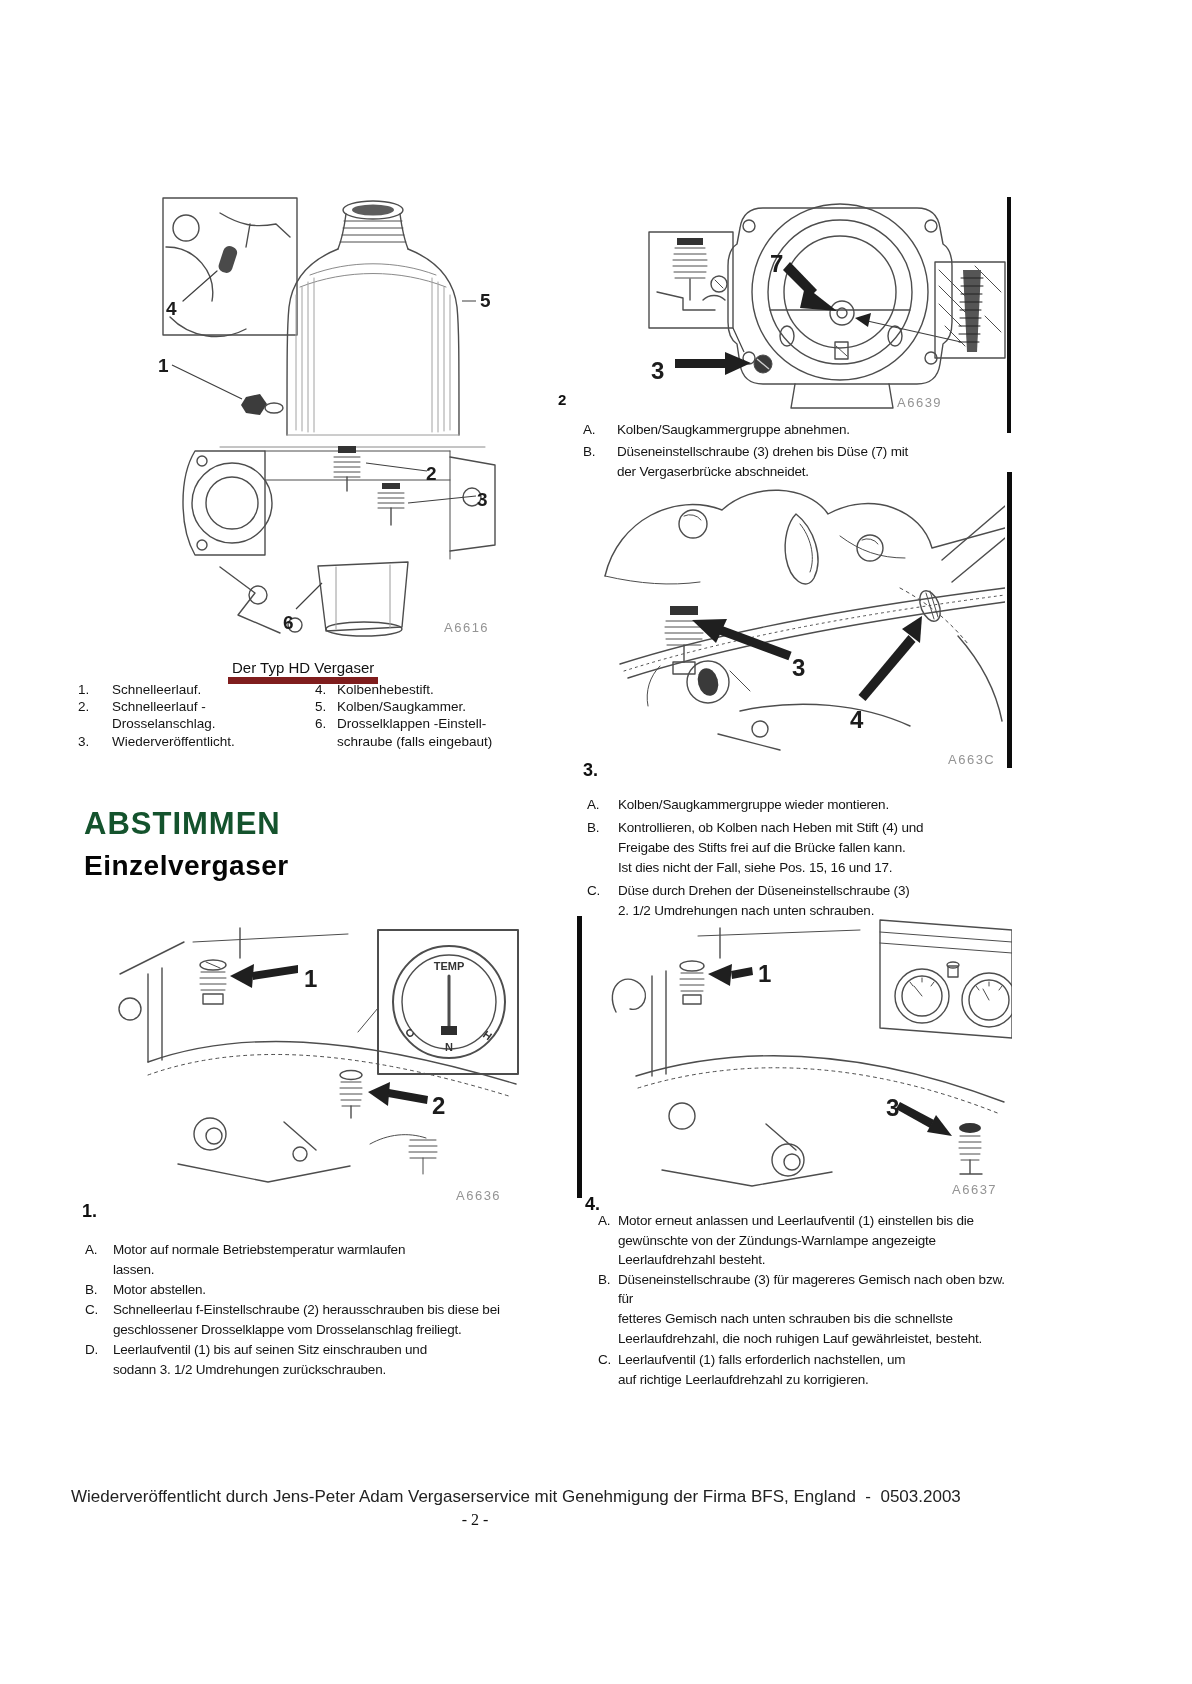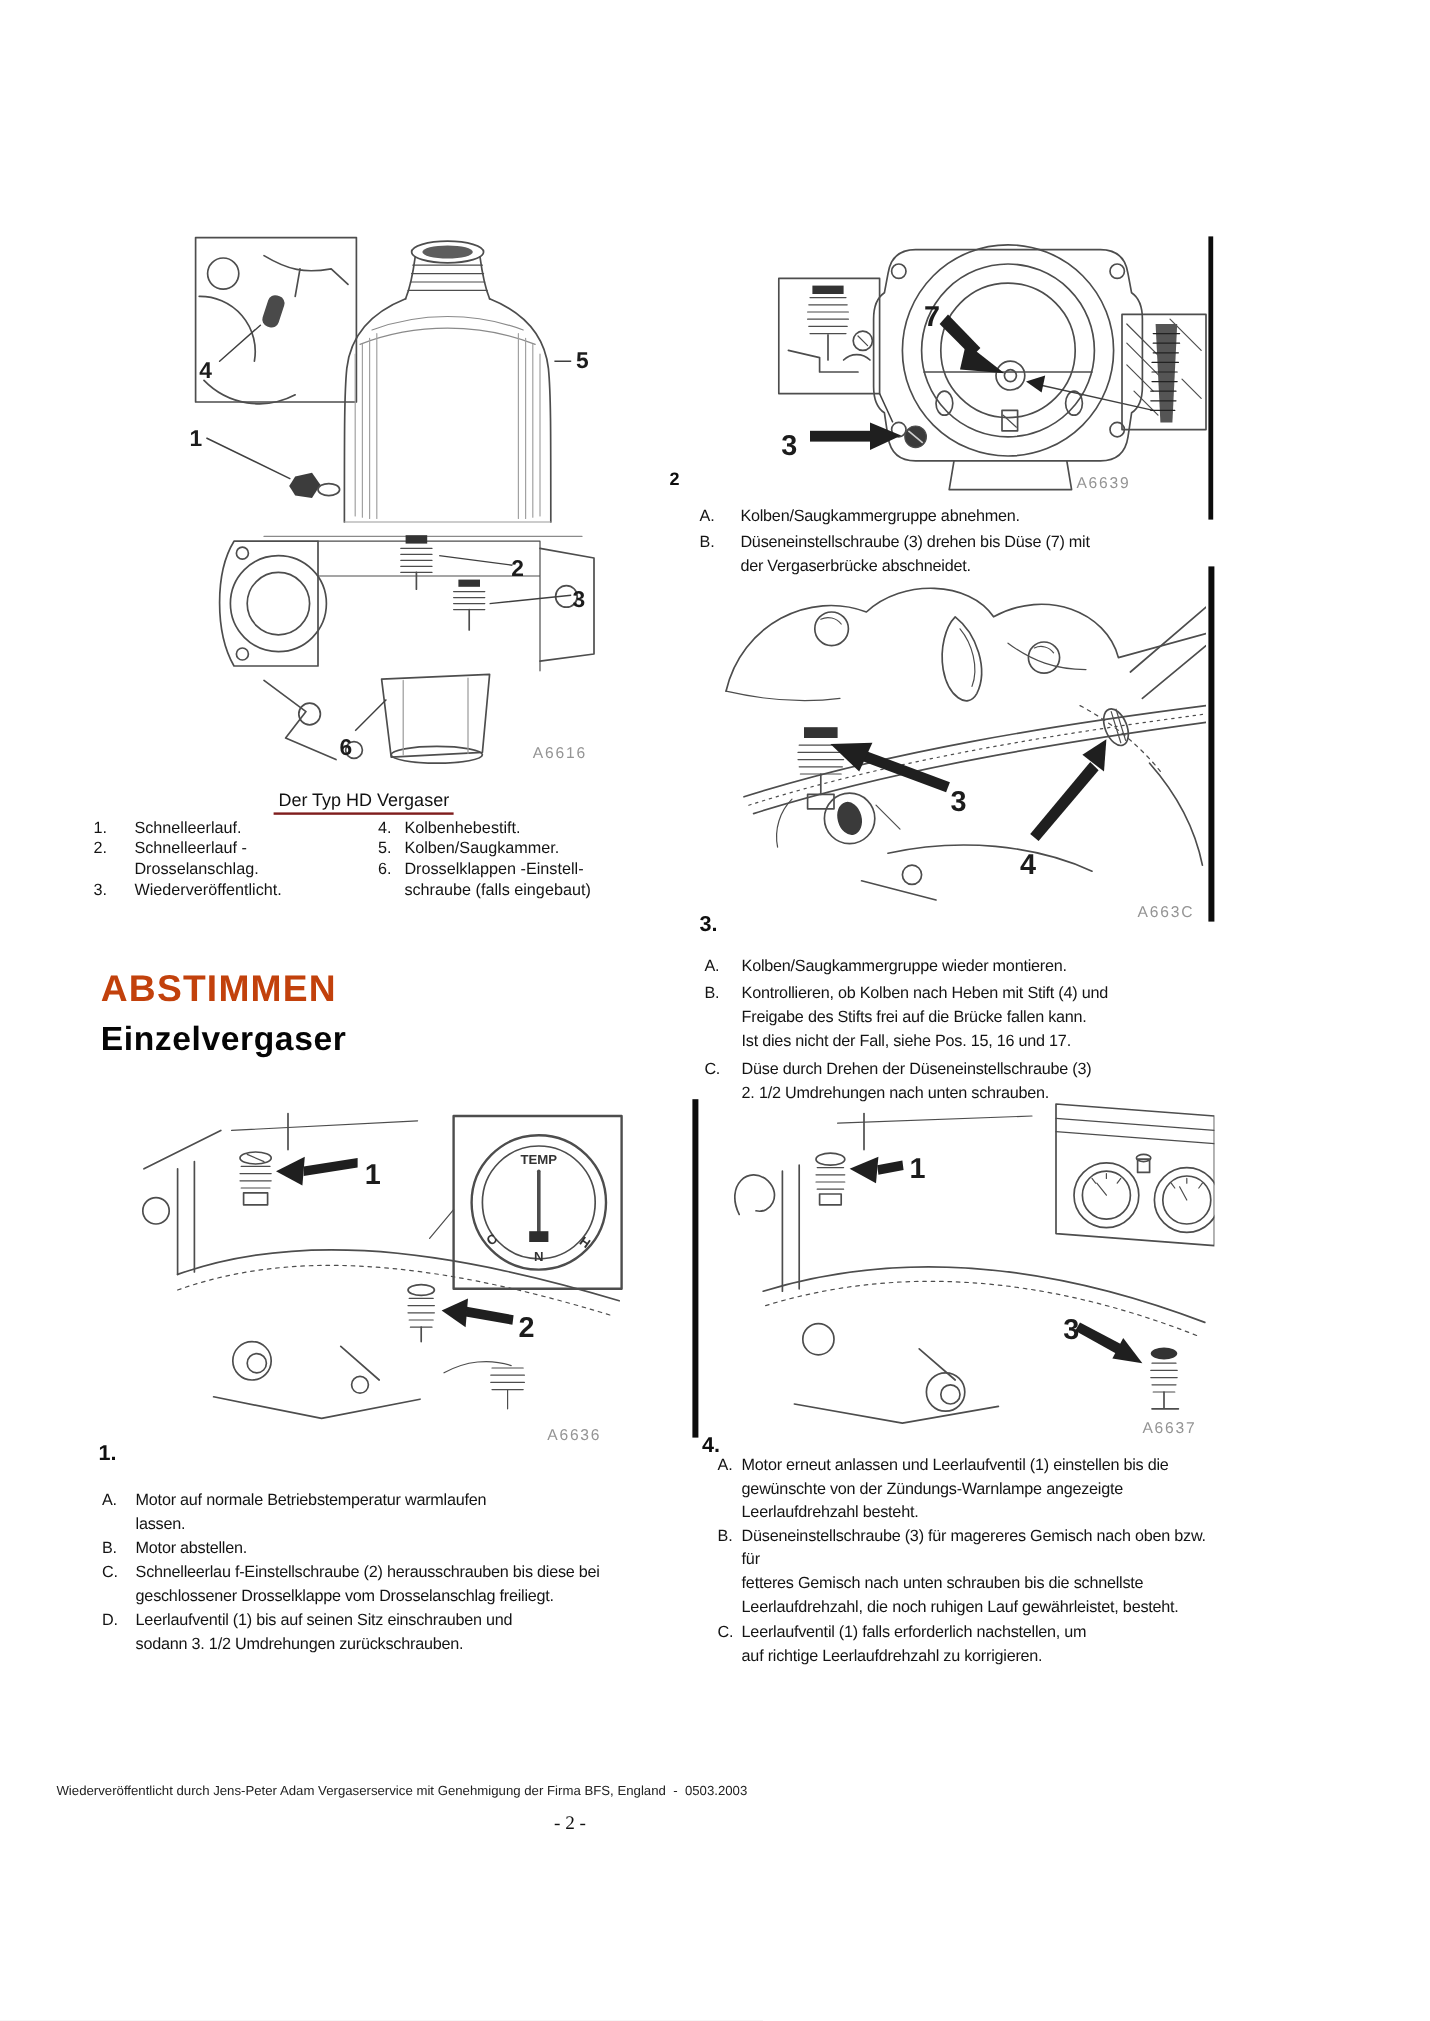--- a/index.html
+++ b/index.html
@@ -1,30 +1,30 @@
 <!DOCTYPE html>
 <html><head>
 <meta charset="utf-8">
 <style>
   html,body{margin:0;padding:0;background:#e8e8e8;}
   .page{position:relative;width:1192px;height:1684px;background:#ffffff;overflow:hidden;
         font-family:"Liberation Sans",sans-serif;color:#141414;}
   .abs{position:absolute;}
   .txt{font-size:13.5px;letter-spacing:-0.2px;line-height:20px;color:#141414;}
-  .caption{font-size:15px;color:#111;border-bottom:2px solid #7f1d1d;padding:0 4px 1px 4px;}
+  .caption{font-size:15px;color:#111;border-bottom:7px solid #7f1d1d;padding:0 4px 1px 4px;}
   .legend-row{display:flex;line-height:17.2px;font-size:13.5px;}
   .legend-row .num{flex:0 0 var(--nw);}
   .sec-label{font-weight:bold;font-size:18px;color:#0f0f0f;}
   .sec-label-sm{font-weight:bold;font-size:15px;color:#0f0f0f;}
   .item{display:flex;}
   .item .l{flex:0 0 var(--lw);}
   .item .t{white-space:pre-line;flex:1;}
-  .h1{font-weight:bold;font-size:31px;letter-spacing:1px;color:#c2410c;}
+  .h1{font-weight:bold;font-size:31px;letter-spacing:1px;color:#14532d;}
   .h2{font-weight:bold;font-size:28px;letter-spacing:0.5px;color:#050505;}
-  .footer{font-size:11px;color:#222;white-space:pre;}
+  .footer{font-size:17px;color:#222;white-space:pre;margin-left:24px;}
   .pagenum{font-family:"Liberation Serif",serif;font-size:16px;color:#111;text-align:center;}
   .edge{background:#0c0c0c;}
   
   .ln{stroke:#4d4d4d;stroke-width:1.4;fill:none;stroke-linecap:round;stroke-linejoin:round;}
   .thin{stroke-width:1;}
   .ldr{stroke:#3f3f3f;stroke-width:1.2;fill:none;}
   .hatch{stroke:#a2a2a2;stroke-width:1;}
   .arr{fill:#1f1f1f;stroke:none;}
   .fig-num{font:600 24px "Liberation Sans",sans-serif;fill:#1c1c1c;stroke:none;}
   .fig-num-s{font:600 19px "Liberation Sans",sans-serif;fill:#1c1c1c;stroke:none;}

